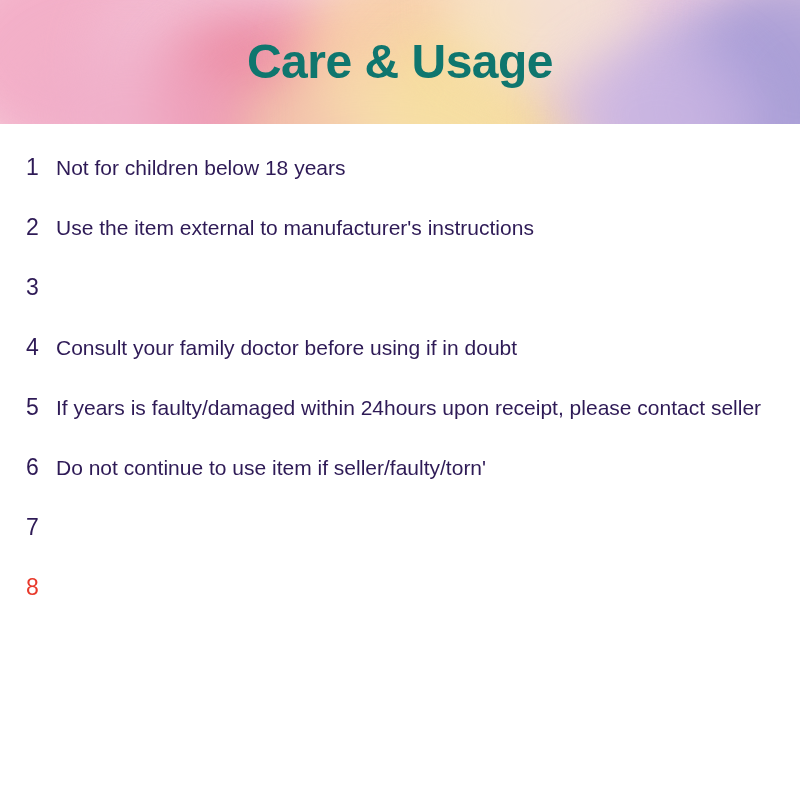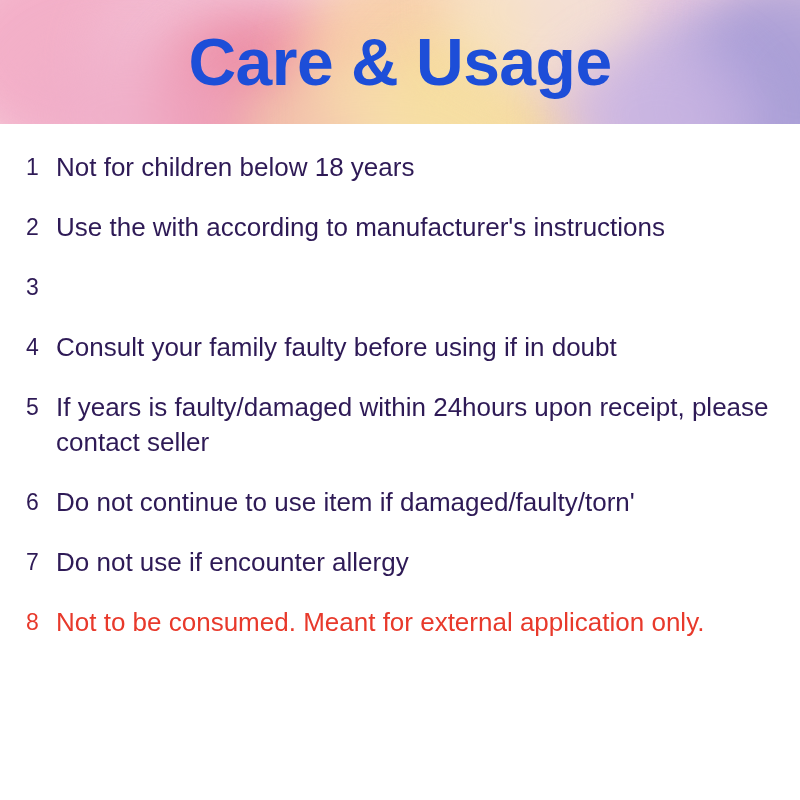--- a/index.html
+++ b/index.html
@@ -43,22 +43,22 @@
   .w8 { left: 690px;  top: -30px;  width: 220px; height: 210px; background: #9f96d4; opacity: .7; }
   .w9 { left: 230px;  top: 60px;   width: 300px; height: 140px; background: #f6e3b0; opacity: .6; }
   .w10{ left: 20px;   top: 40px;   width: 220px; height: 150px; background: #efaec9; opacity: .6; }
   .w11{ left: 440px;  top: -70px;  width: 200px; height: 160px; background: #f7e7d0; opacity: .7; }
   .w12{ left: 560px;  top: 40px;   width: 200px; height: 150px; background: #cdb6e4; opacity: .6; }
 
   .header-title {
     position: relative;
     z-index: 3;
     text-align: center;
-    color: #1d4ed8;
-    font-size: 66px;
+    color: #0f766e;
+    font-size: 48px;
     font-weight: bold;
     letter-spacing: -0.5px;
     line-height: 124px;
   }
 
   
   .list {
     padding: 26px 0 0 0;
   }
   .item {
@@ -69,21 +69,21 @@
   }
   .item-num {
     width: 30px;
     flex: 0 0 30px;
     color: #2e1a56;
     font-size: 23px;
     line-height: 35px;
   }
   .item-text {
     color: #2e1a56;
-    font-size: 26px;
+    font-size: 21px;
     line-height: 35px;
     flex: 1 1 auto;
   }
   .item.warn .item-num,
   .item.warn .item-text {
     color: #e8392b;
   }
 </style>
 </head>
 <body>
@@ -108,46 +108,44 @@
 
   <div class="list">
 
     <div class="item">
       <div class="item-num">1</div>
       <div class="item-text">Not for children below 18 years</div>
     </div>
 
     <div class="item">
       <div class="item-num">2</div>
-      <div class="item-text">Use the with according to manufacturer's instructions</div>
+      <div class="item-text">Use the item external to manufacturer's instructions</div>
     </div>
 
     <div class="item">
       <div class="item-num">3</div>
     </div>
 
     <div class="item">
       <div class="item-num">4</div>
-      <div class="item-text">Consult your family faulty before using if in doubt</div>
+      <div class="item-text">Consult your family doctor before using if in doubt</div>
     </div>
 
     <div class="item">
       <div class="item-num">5</div>
       <div class="item-text">If years is faulty/damaged within 24hours upon receipt, please contact seller</div>
     </div>
 
     <div class="item">
       <div class="item-num">6</div>
-      <div class="item-text">Do not continue to use item if damaged/faulty/torn'</div>
+      <div class="item-text">Do not continue to use item if seller/faulty/torn'</div>
     </div>
 
     <div class="item">
       <div class="item-num">7</div>
-      <div class="item-text">Do not use if encounter allergy</div>
     </div>
 
     <div class="item warn">
       <div class="item-num">8</div>
-      <div class="item-text">Not to be consumed. Meant for external application only.</div>
     </div>
 
   </div>
 </div>
 
 </body></html>

